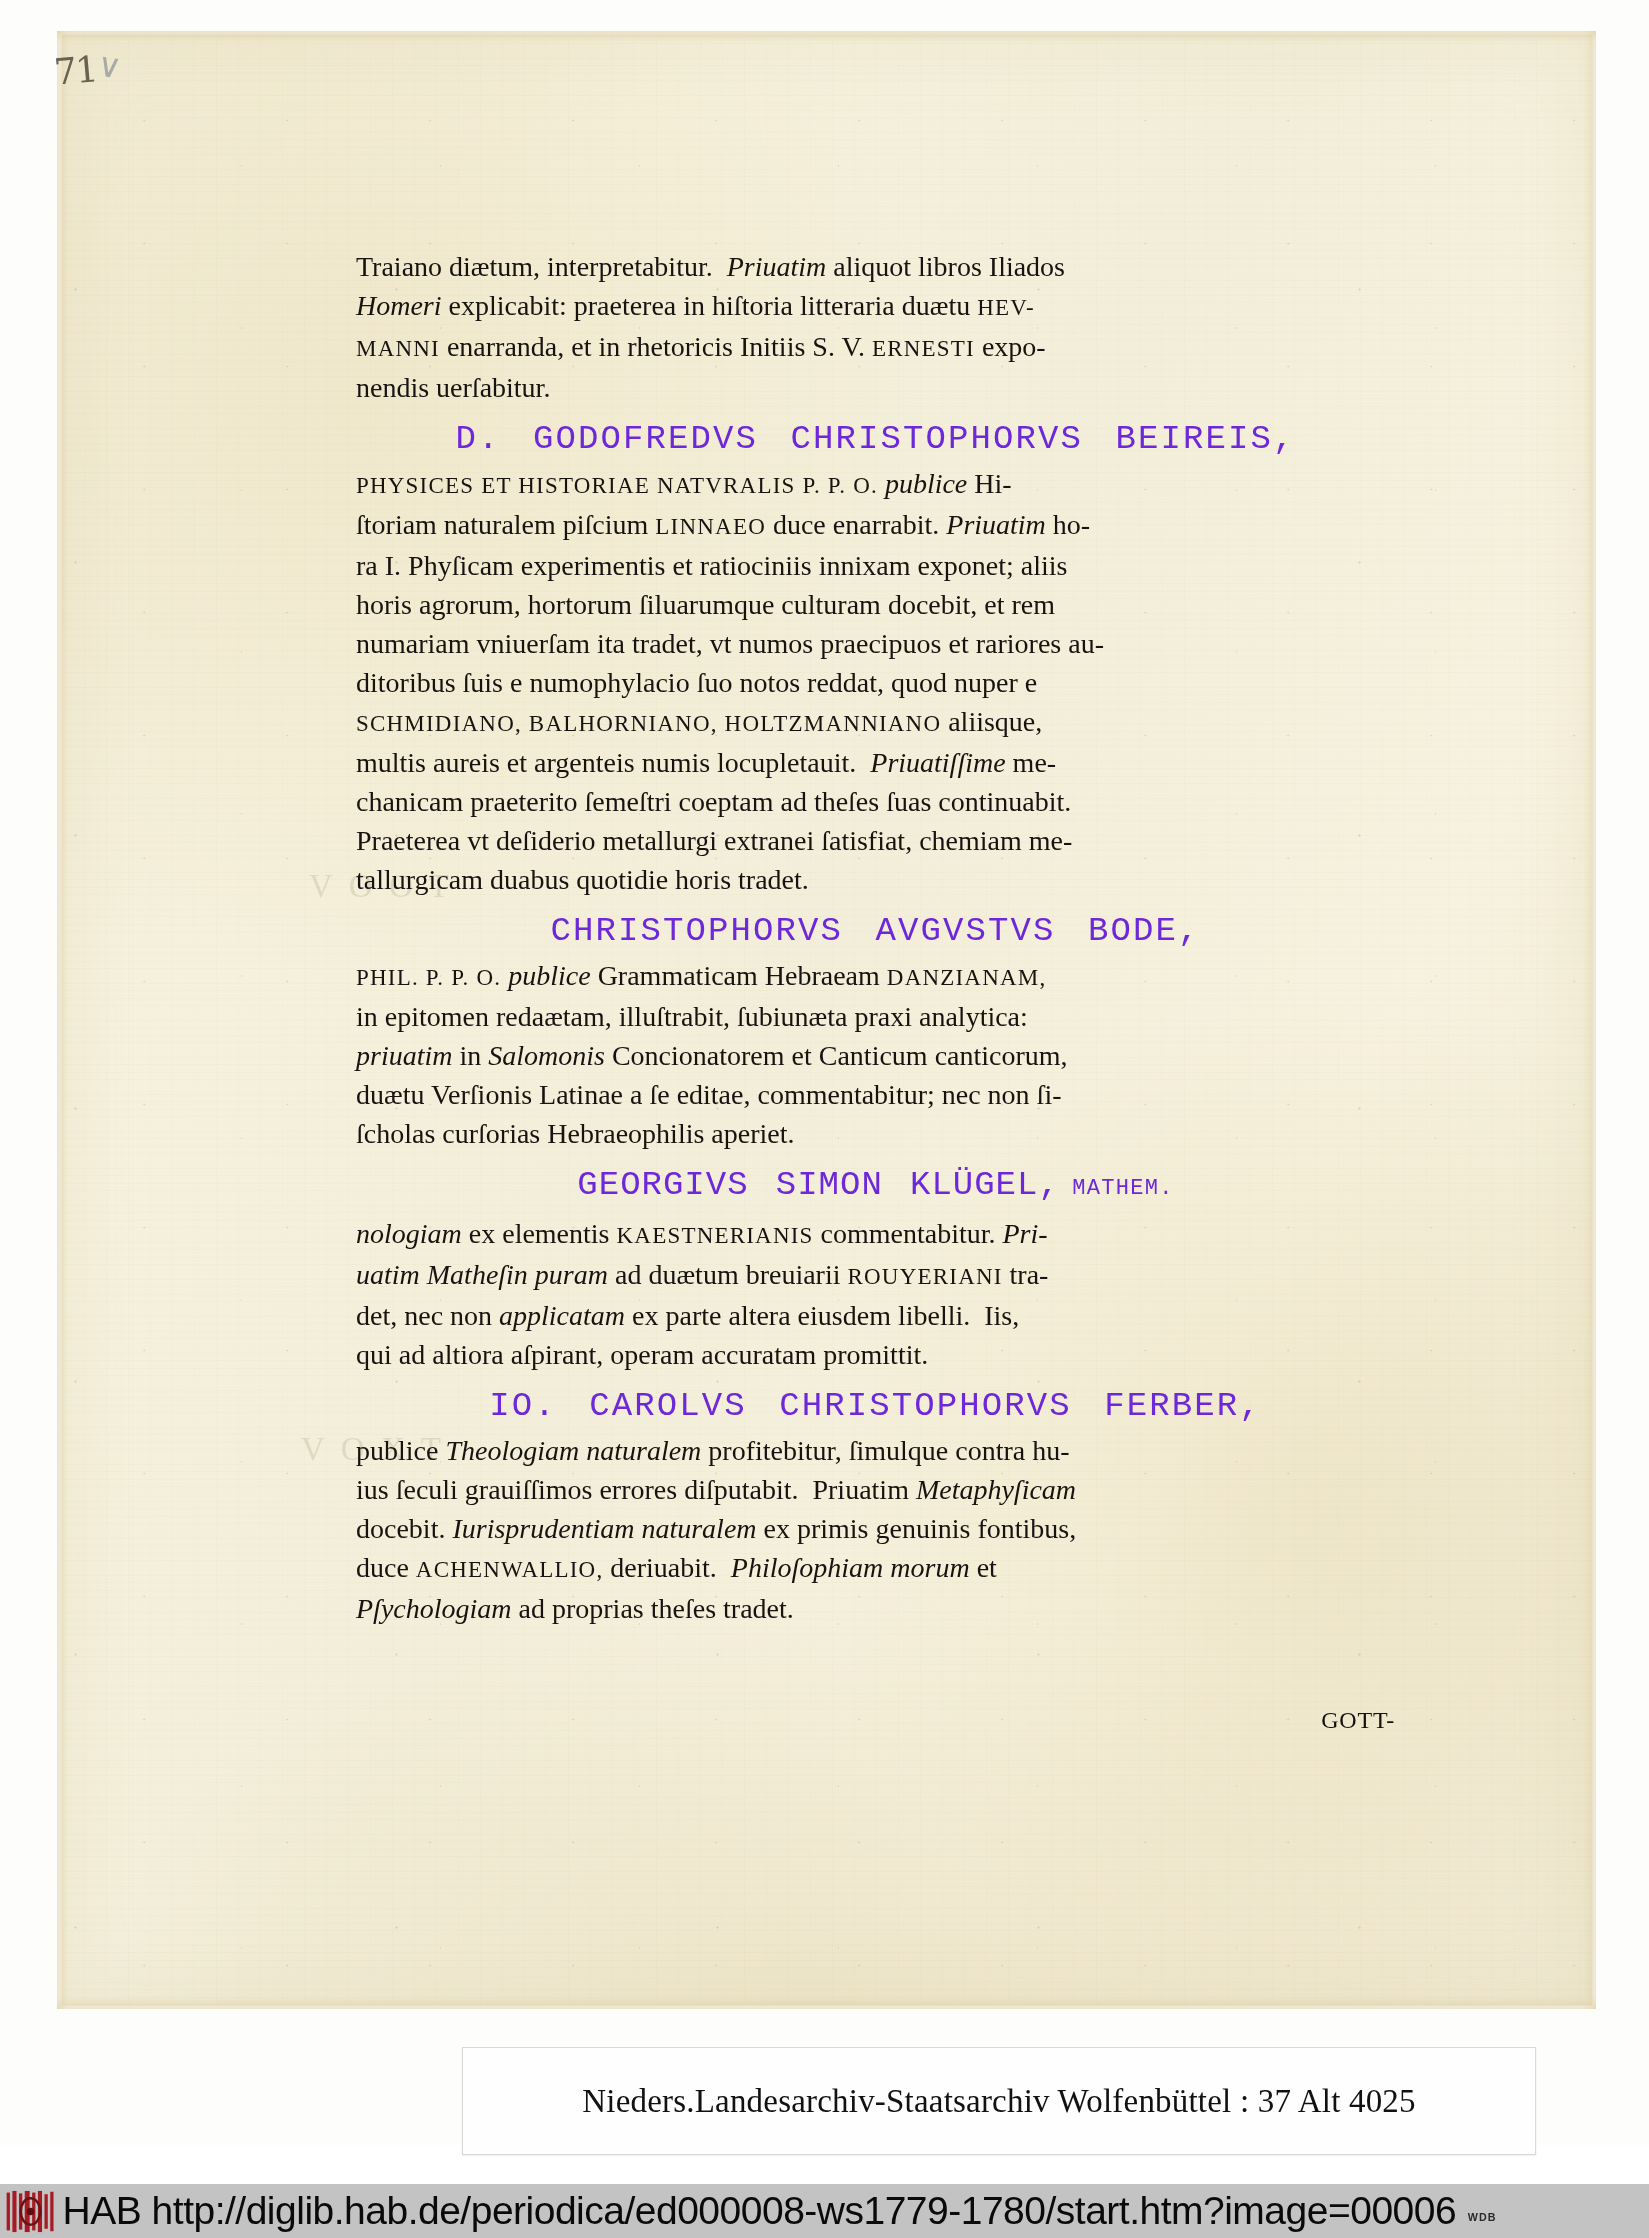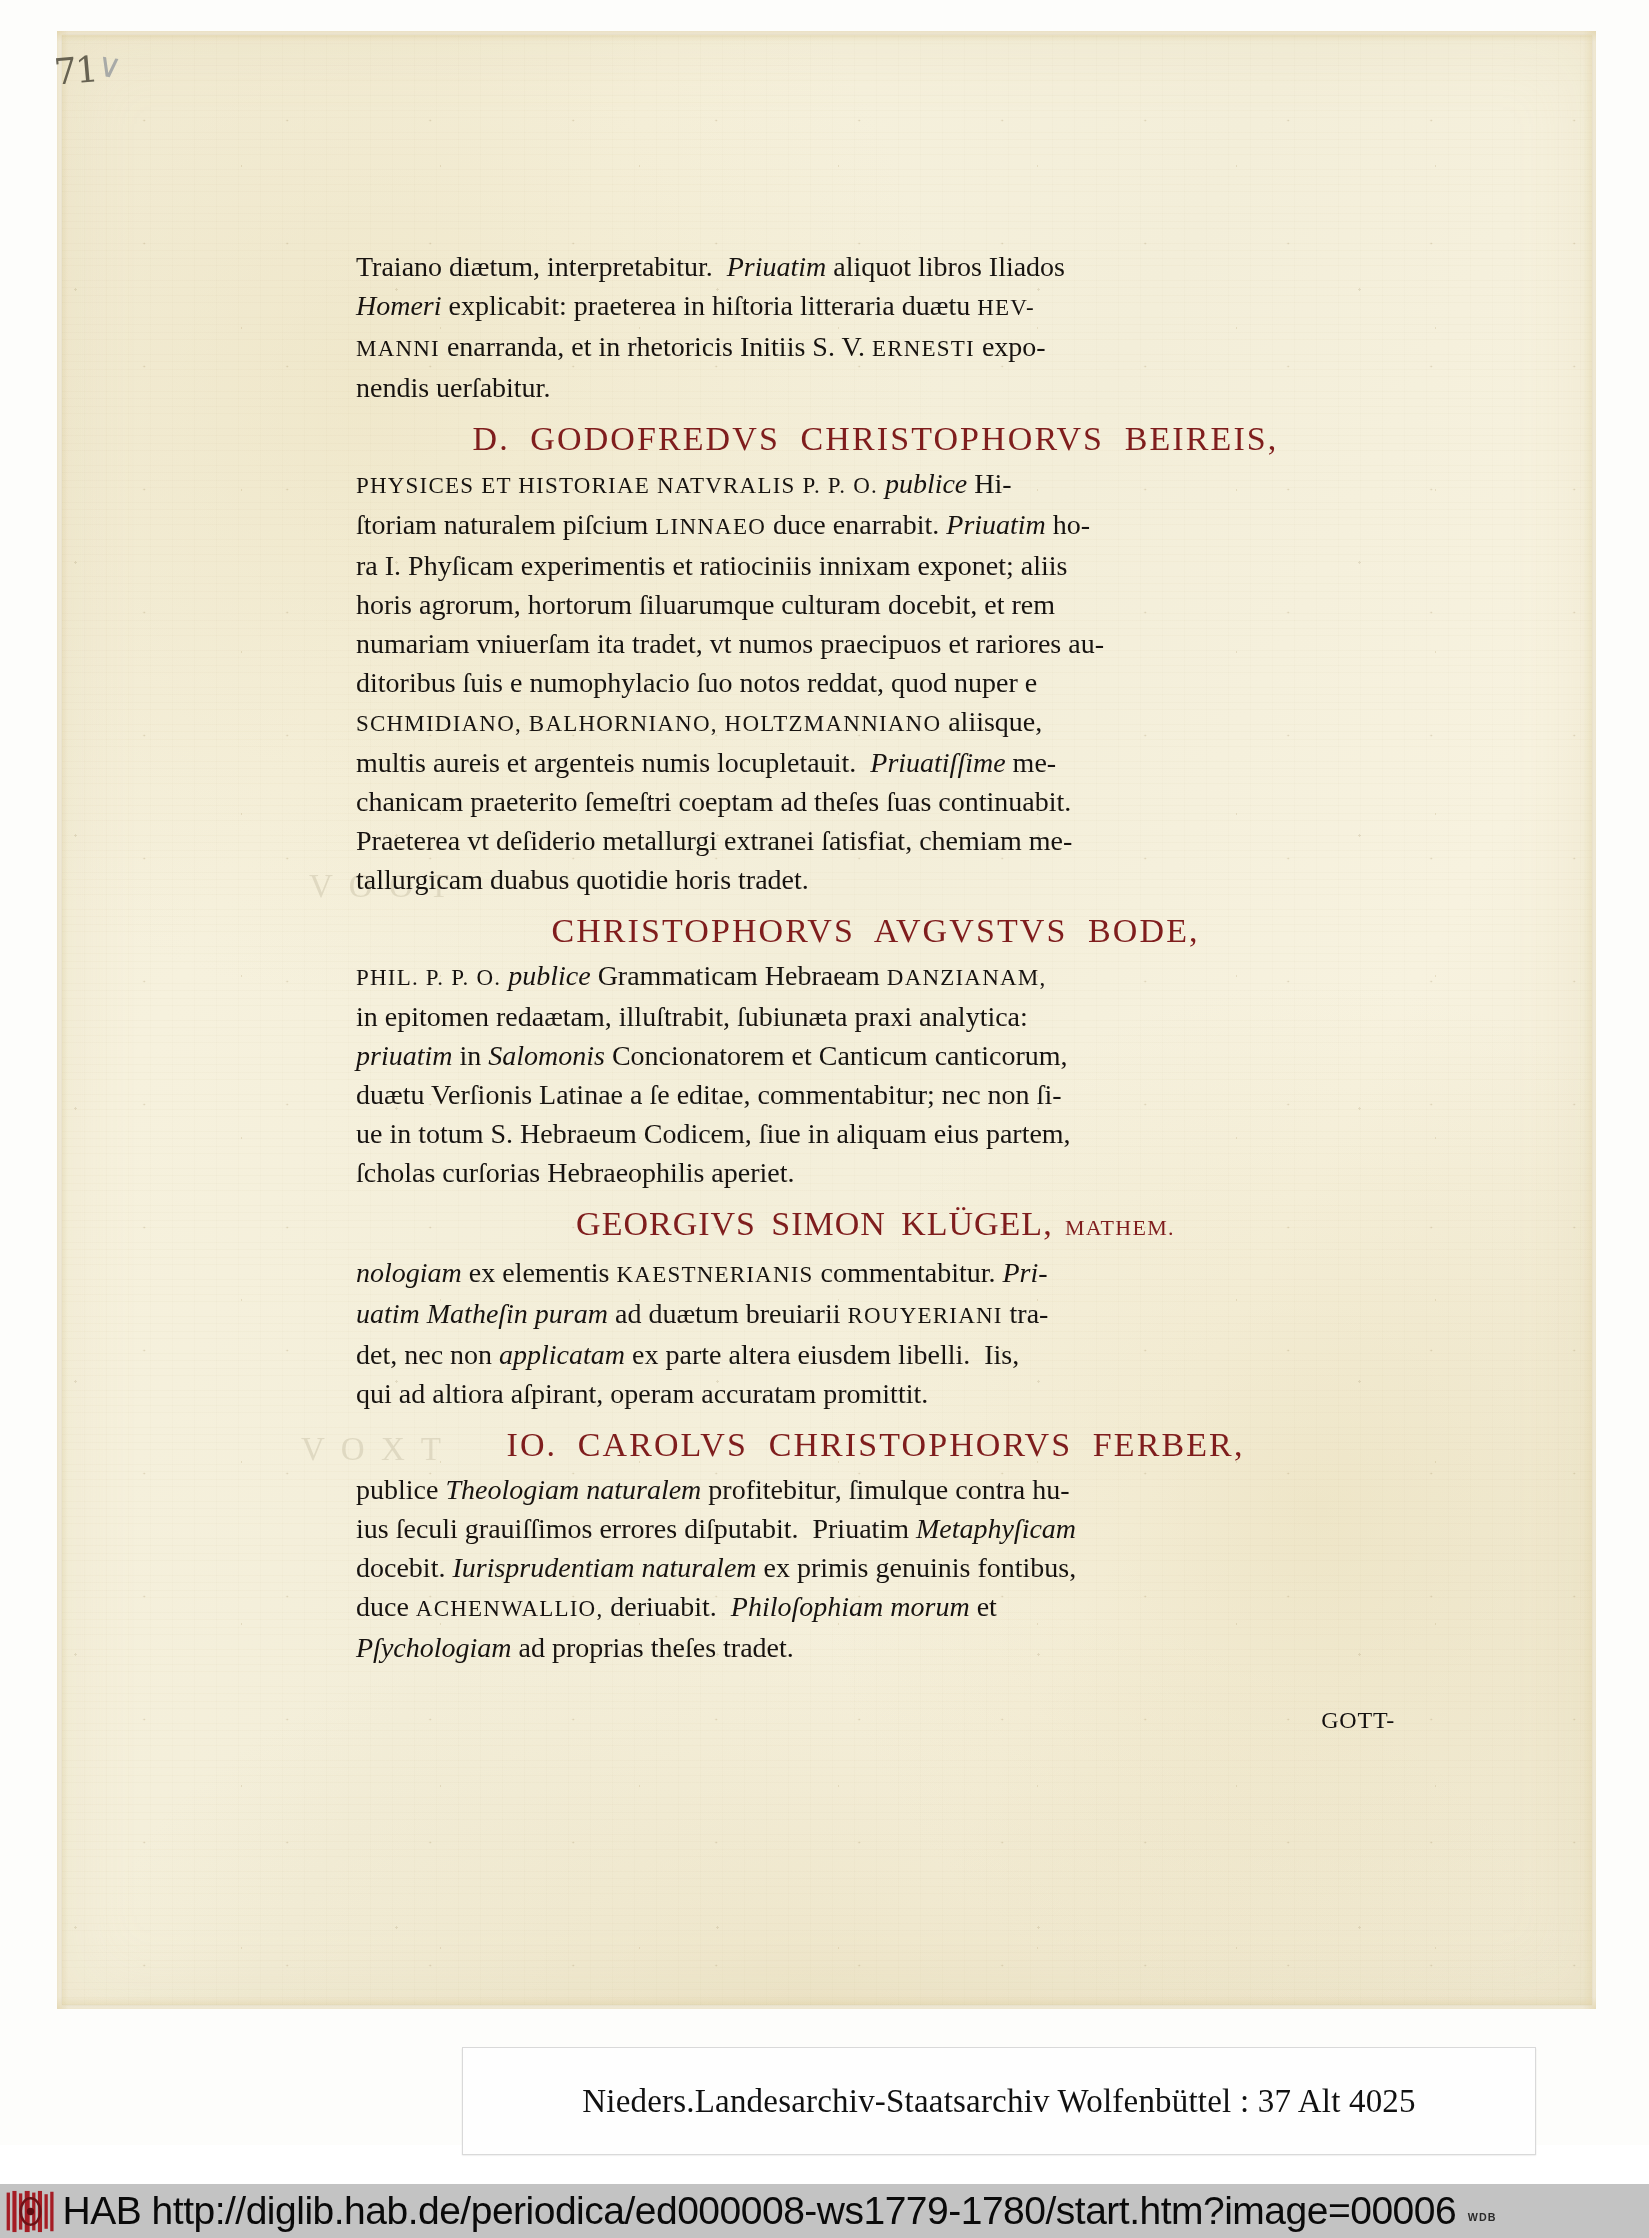--- a/index.html
+++ b/index.html
@@ -123,21 +123,22 @@
 
   
   .prof-head {
     text-align: center;
     font-size: 34px;
     line-height: 48px;
     letter-spacing: 1px;
     word-spacing: 5.8px;
     margin-top: 8.2px;
     margin-bottom: 0.8px;
-    color: #7f1d1d;
+    color: #6d28d9;
+    font-family: Liberation Mono, monospace;
   }
   .prof-head.wide { letter-spacing: 2.1px; word-spacing: 10px; }
   .prof-head .trail {
     font-size: 22px;
     letter-spacing: 1.3px;
     word-spacing: 1.6px;
   }
 
   
   .sc {
@@ -265,21 +266,20 @@
       <span class="body-line"><span>chanicam praeterito ſemeſtri coeptam ad theſes ſuas continuabit.</span></span>
       <span class="body-line"><span>Praeterea vt deſiderio metallurgi extranei ſatisfiat, chemiam me-</span></span>
       <span class="body-line"><span>tallurgicam duabus quotidie horis tradet.</span></span>
     </p>
     <div class="prof-head wide"><span>CHRISTOPHORVS AVGVSTVS BODE,</span></div>
     <p class="para">
       <span class="body-line"><span class="sc">PHIL. P. P. O. </span><span class="it">publice </span><span>Grammaticam Hebraeam </span><span class="sc">DANZIANAM,</span></span>
       <span class="body-line"><span>in epitomen redaætam, illuſtrabit, ſubiunæta praxi analytica:</span></span>
       <span class="body-line"><span class="it">priuatim </span><span>in </span><span class="it">Salomonis </span><span>Concionatorem et Canticum canticorum,</span></span>
       <span class="body-line"><span>duætu Verſionis Latinae a ſe editae, commentabitur; nec non ſi-</span></span>
-      <span class="body-line"><span>ue in totum S. Hebraeum Codicem, ſiue in aliquam eius partem,</span></span>
       <span class="body-line"><span>ſcholas curſorias Hebraeophilis aperiet.</span></span>
     </p>
     <div class="prof-head"><span>GEORGIVS SIMON KLÜGEL,</span><span class="trail"> MATHEM.</span></div>
     <p class="para">
       <span class="body-line"><span class="it">nologiam </span><span>ex elementis </span><span class="sc">KAESTNERIANIS </span><span>commentabitur. </span><span class="it">Pri-</span></span>
       <span class="body-line"><span class="it">uatim Matheſin puram </span><span>ad duætum breuiarii </span><span class="sc">ROUYERIANI </span><span>tra-</span></span>
       <span class="body-line"><span>det, nec non </span><span class="it">applicatam </span><span>ex parte altera eiusdem libelli. Iis,</span></span>
       <span class="body-line"><span>qui ad altiora aſpirant, operam accuratam promittit.</span></span>
     </p>
     <div class="prof-head wide"><span>IO. CAROLVS CHRISTOPHORVS FERBER,</span></div>

